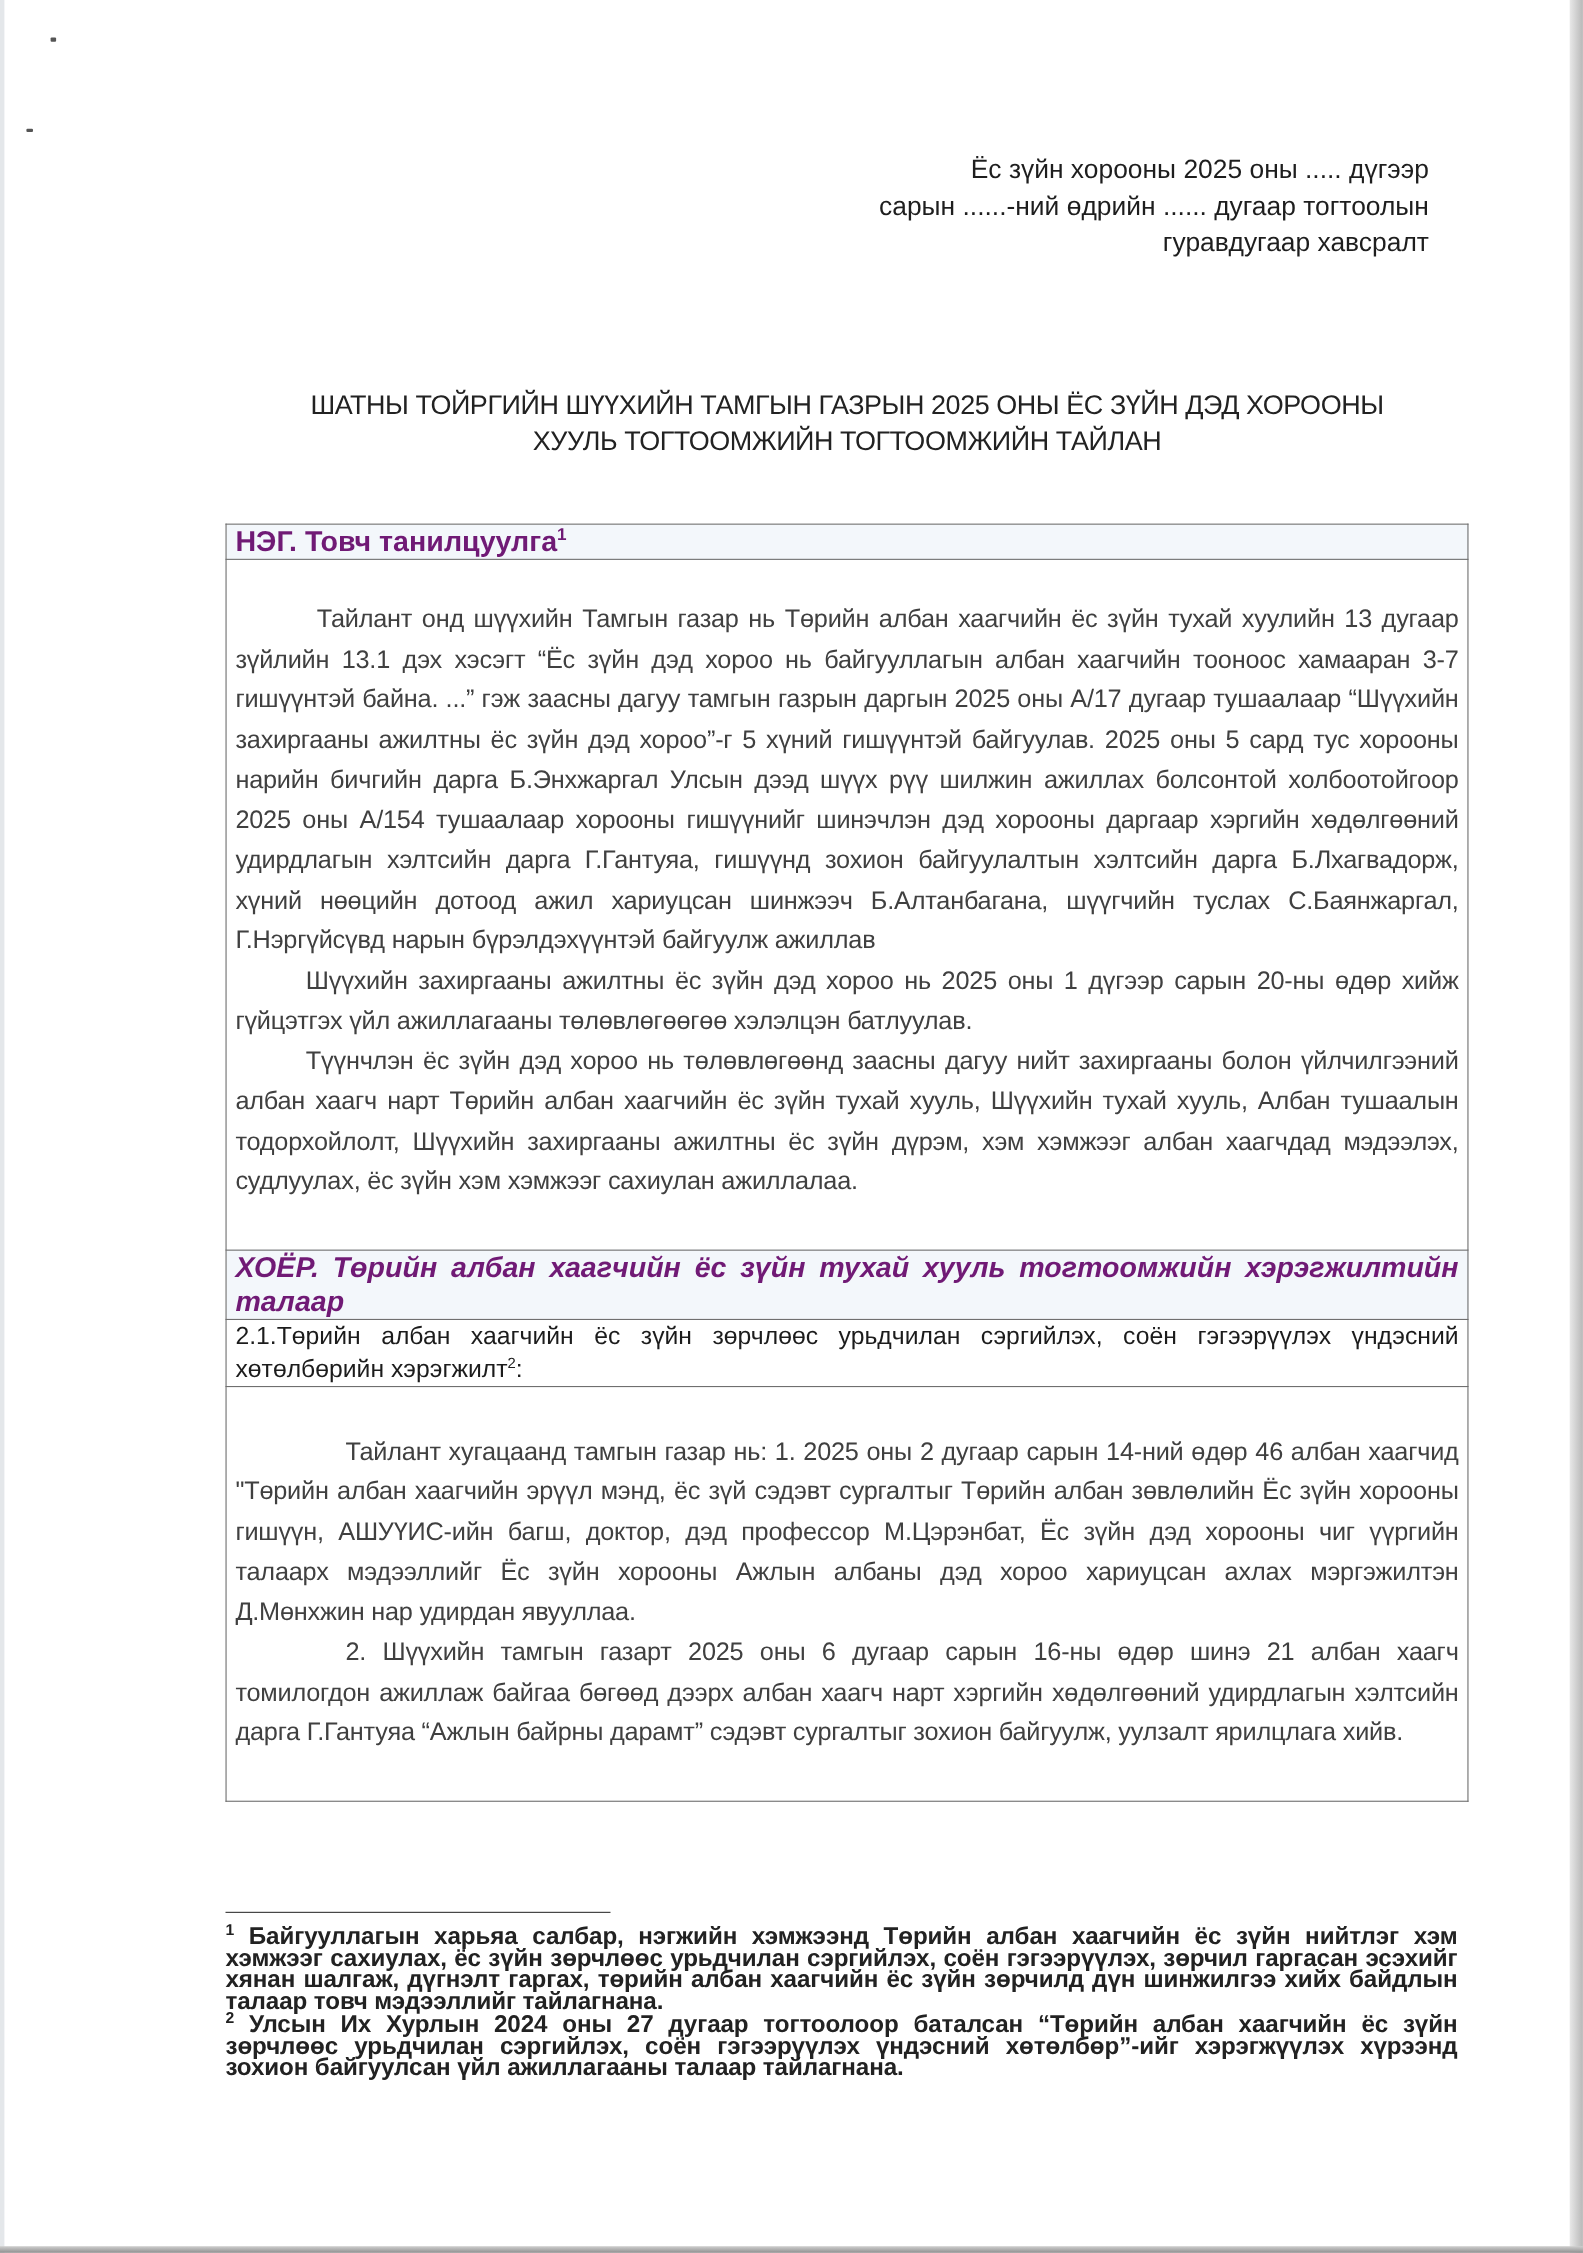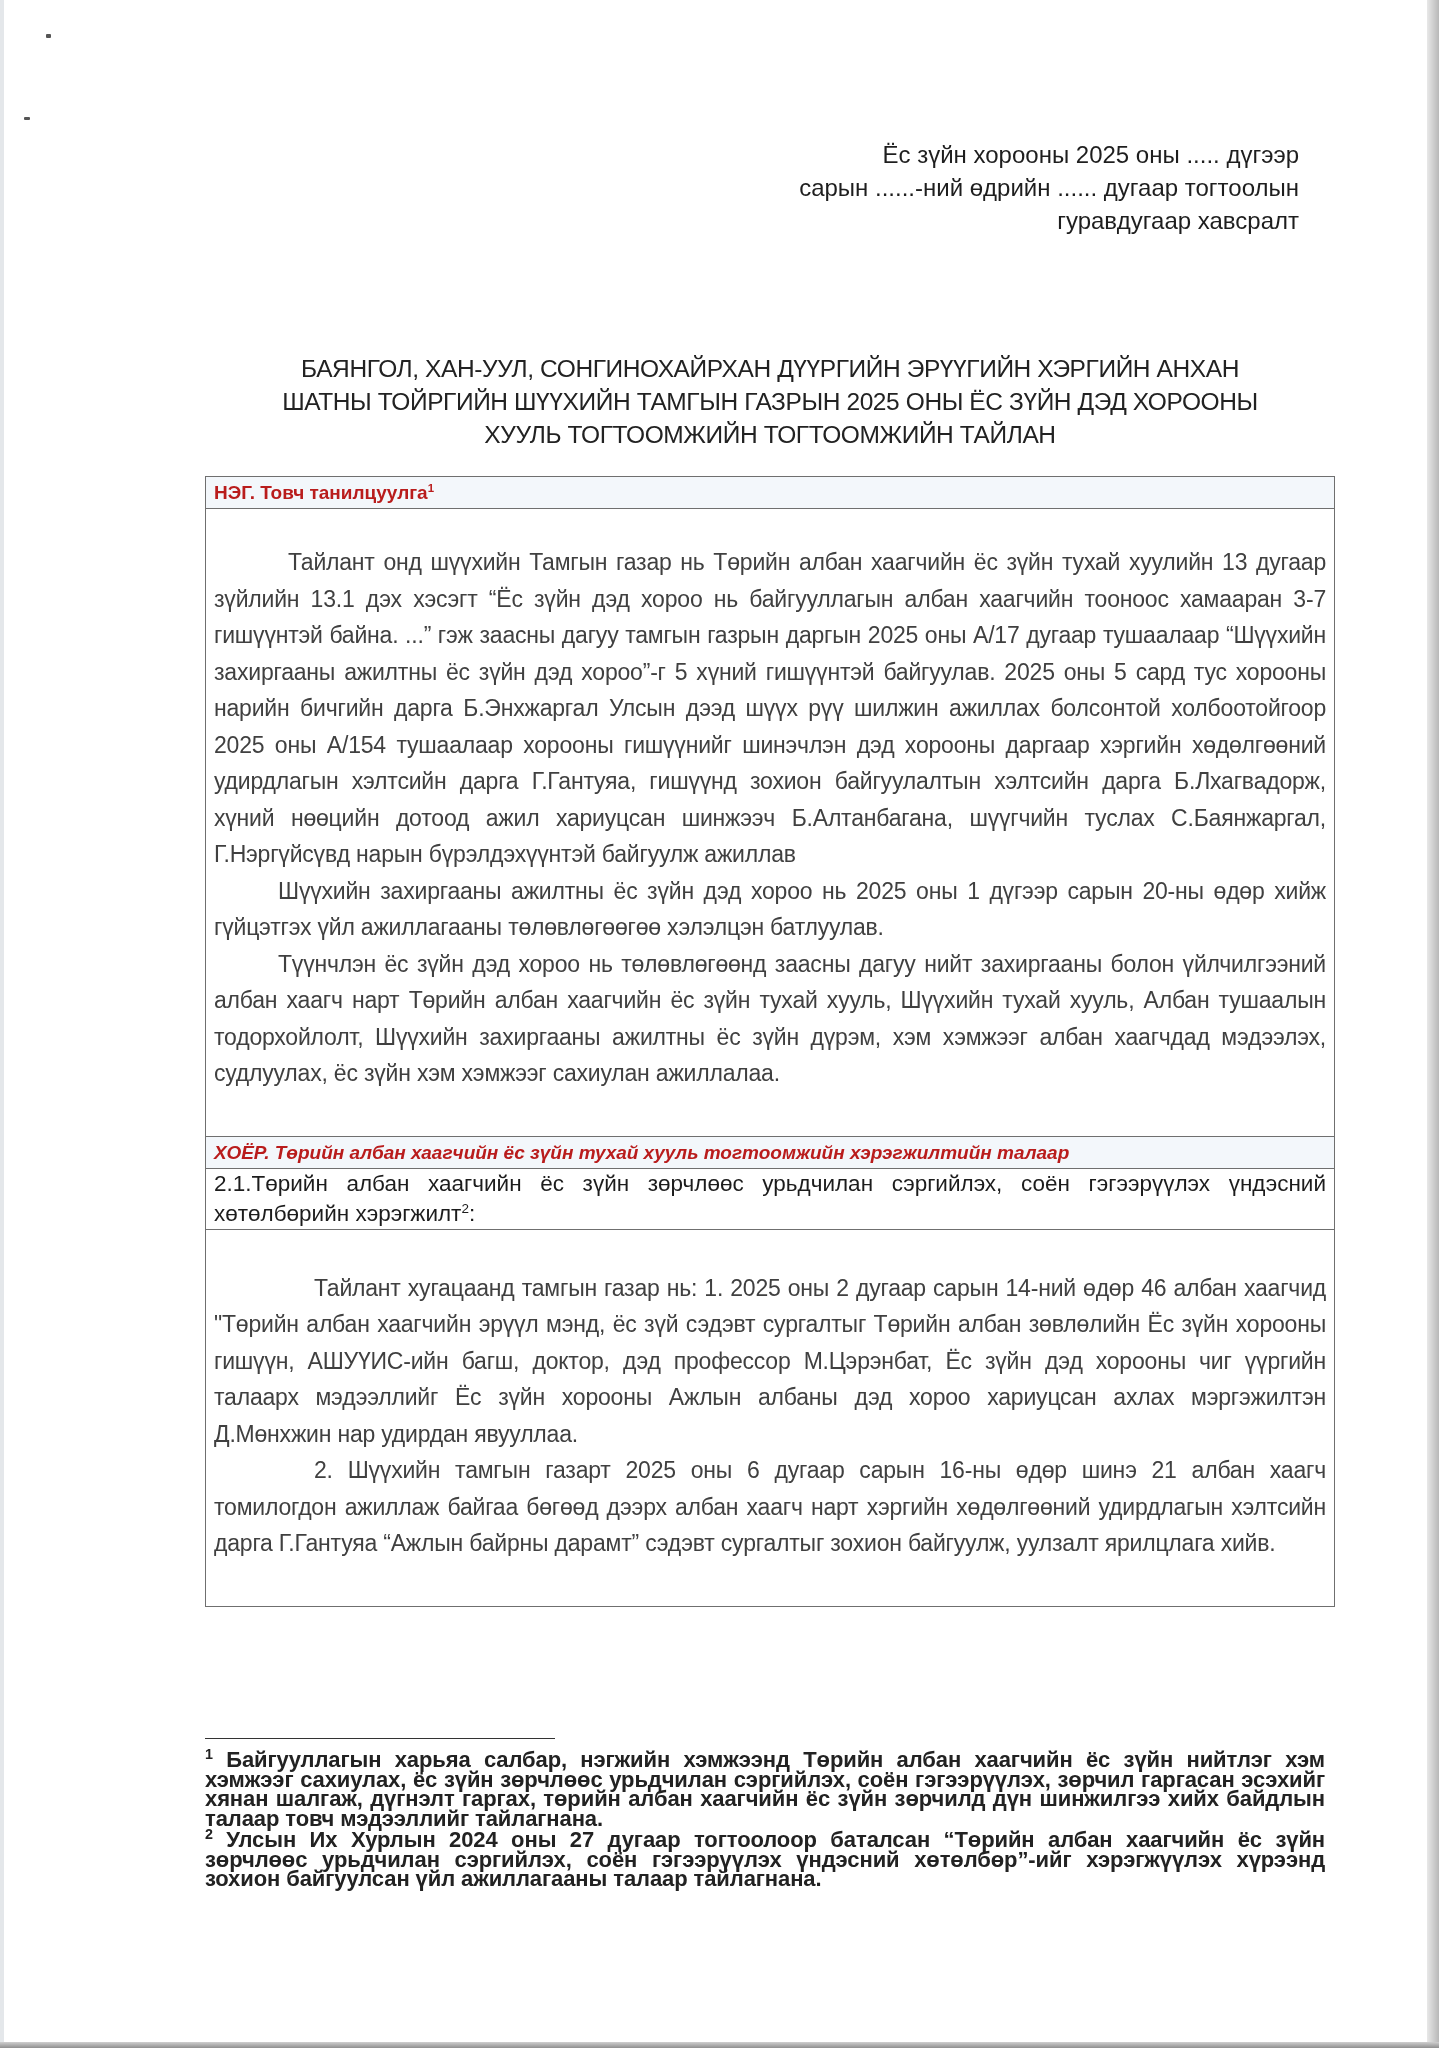--- a/index.html
+++ b/index.html
@@ -39,22 +39,22 @@
     .doc-title div { white-space: nowrap; }
 
     .report-table {
       position: absolute; left: 205px; top: 476px; width: 1130px;
       border-collapse: collapse;
     }
     .report-table td {
       border: 1.5px solid #6f6f6f; padding: 0 8px; vertical-align: top;
     }
     .sec-head {
-      background: #f3f7fb; font-weight: bold; font-size: 19px;
-      line-height: 31px; color: #b91c1c;
+      background: #f3f7fb; font-weight: bold; font-size: 26px;
+      line-height: 31px; color: #701a75;
     }
     .sec-head-1 { height: 31px; }
     .sec-head-2 { text-align: justify; font-style: italic; }
     .sub-head {
       font-size: 22.5px; line-height: 30px; text-align: justify; color: #1c1c1c;
     }
     .body-cell {
       font-size: 23px; line-height: 36.5px; text-align: justify; color: #404040;
       letter-spacing: -0.2px;
     }
@@ -88,21 +88,20 @@
 <div class="speck speck-1"></div>
 <div class="speck speck-2"></div>
 
 <div class="appendix-note">
   <div>Ёс зүйн хорооны 2025 оны ..... дүгээр</div>
   <div>сарын ......-ний өдрийн ...... дугаар тогтоолын</div>
   <div>гуравдугаар хавсралт</div>
 </div>
 
 <div class="doc-title">
-  <div>БАЯНГОЛ, ХАН-УУЛ, СОНГИНОХАЙРХАН ДҮҮРГИЙН ЭРҮҮГИЙН ХЭРГИЙН АНХАН</div>
   <div>ШАТНЫ ТОЙРГИЙН ШҮҮХИЙН ТАМГЫН ГАЗРЫН 2025 ОНЫ ЁС ЗҮЙН ДЭД ХОРООНЫ</div>
   <div>ХУУЛЬ ТОГТООМЖИЙН ТОГТООМЖИЙН ТАЙЛАН</div>
 </div>
 
 <table class="report-table">
   <tbody>
       <tr>
     <td class="sec-head sec-head-1"><span>НЭГ. Товч танилцуулга</span><sup>1</sup></td>
   </tr>
   <tr>

